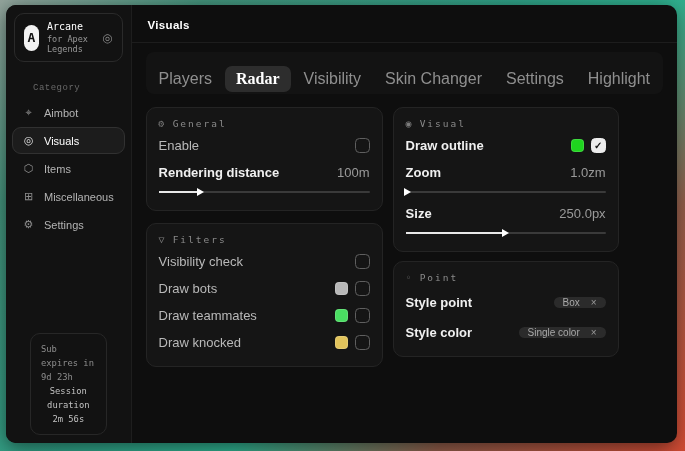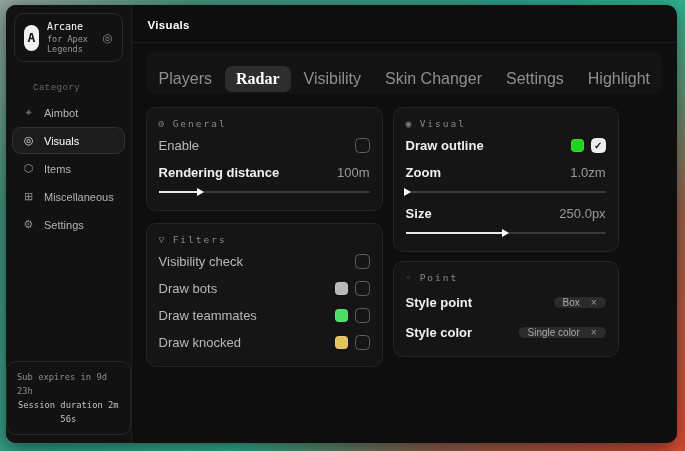--- a/index.html
+++ b/index.html
@@ -26,21 +26,21 @@
   .brand-sub{ font-size:8.5px; color:#9a9a9a; }
   .brand-corner{ margin-left:auto; color:#8a8a8a; font-size:12px; cursor:pointer; }
   .cat-label{ margin:13px 27px 5px; font-size:9px; color:#686868;
     font-family:Liberation Mono, monospace; letter-spacing:.5px; }
   .nav-item{ display:flex; align-items:center; gap:9px; height:27px; margin:1px 6px;
     padding:0 9px; border:1px solid transparent; border-radius:9px;
     color:#b4b4b4; font-size:11px; cursor:pointer; }
   .nav-item .nicon{ width:13px; text-align:center; color:#8d8d8d; font-size:11px; }
   .nav-item.active{ background:#1c1c1c; border-color:#313131; color:#fff; }
   .nav-item.active .nicon{ color:#e8e8e8; }
-  .sidebar-footer{ margin:auto 0 8px; border:1px solid #272727; border-radius:10px;
+  .sidebar-footer{ margin:auto 24px 8px; border:1px solid #272727; border-radius:10px;
     padding:8px 10px; font-family:"DejaVu Sans Mono", monospace; font-size:8.8px; line-height:1.6; }
   .sf-line1{ color:#8d8d8d; } .sf-line2{ color:#c2c2c2;text-align:center; }
   
   .main{ flex:1; display:flex; flex-direction:column; border-radius:0 10px 10px 0; background:#0e0e0e; }
   .main-header{ padding:14px 16px 11px; border-bottom:1px solid #1d1d1d; }
   .main-header h1{ font-size:11.5px; font-weight:700; color:#fff; letter-spacing:.3px; }
   .tabbar-wrap{ padding:9px 14px 3px; }
   .tabstrip{ display:inline-flex; background:#131313; border-radius:8px; padding:2px; gap:2px; }
   .tab{ padding:4px 11px; font-size:16px; color:#8f8f8f; border-radius:7px; cursor:pointer; white-space:nowrap;margin-top:12px; }
   .tab.active{ background:#2d2d2d; color:#fff; font-weight:600;font-family:Liberation Serif, serif; }

